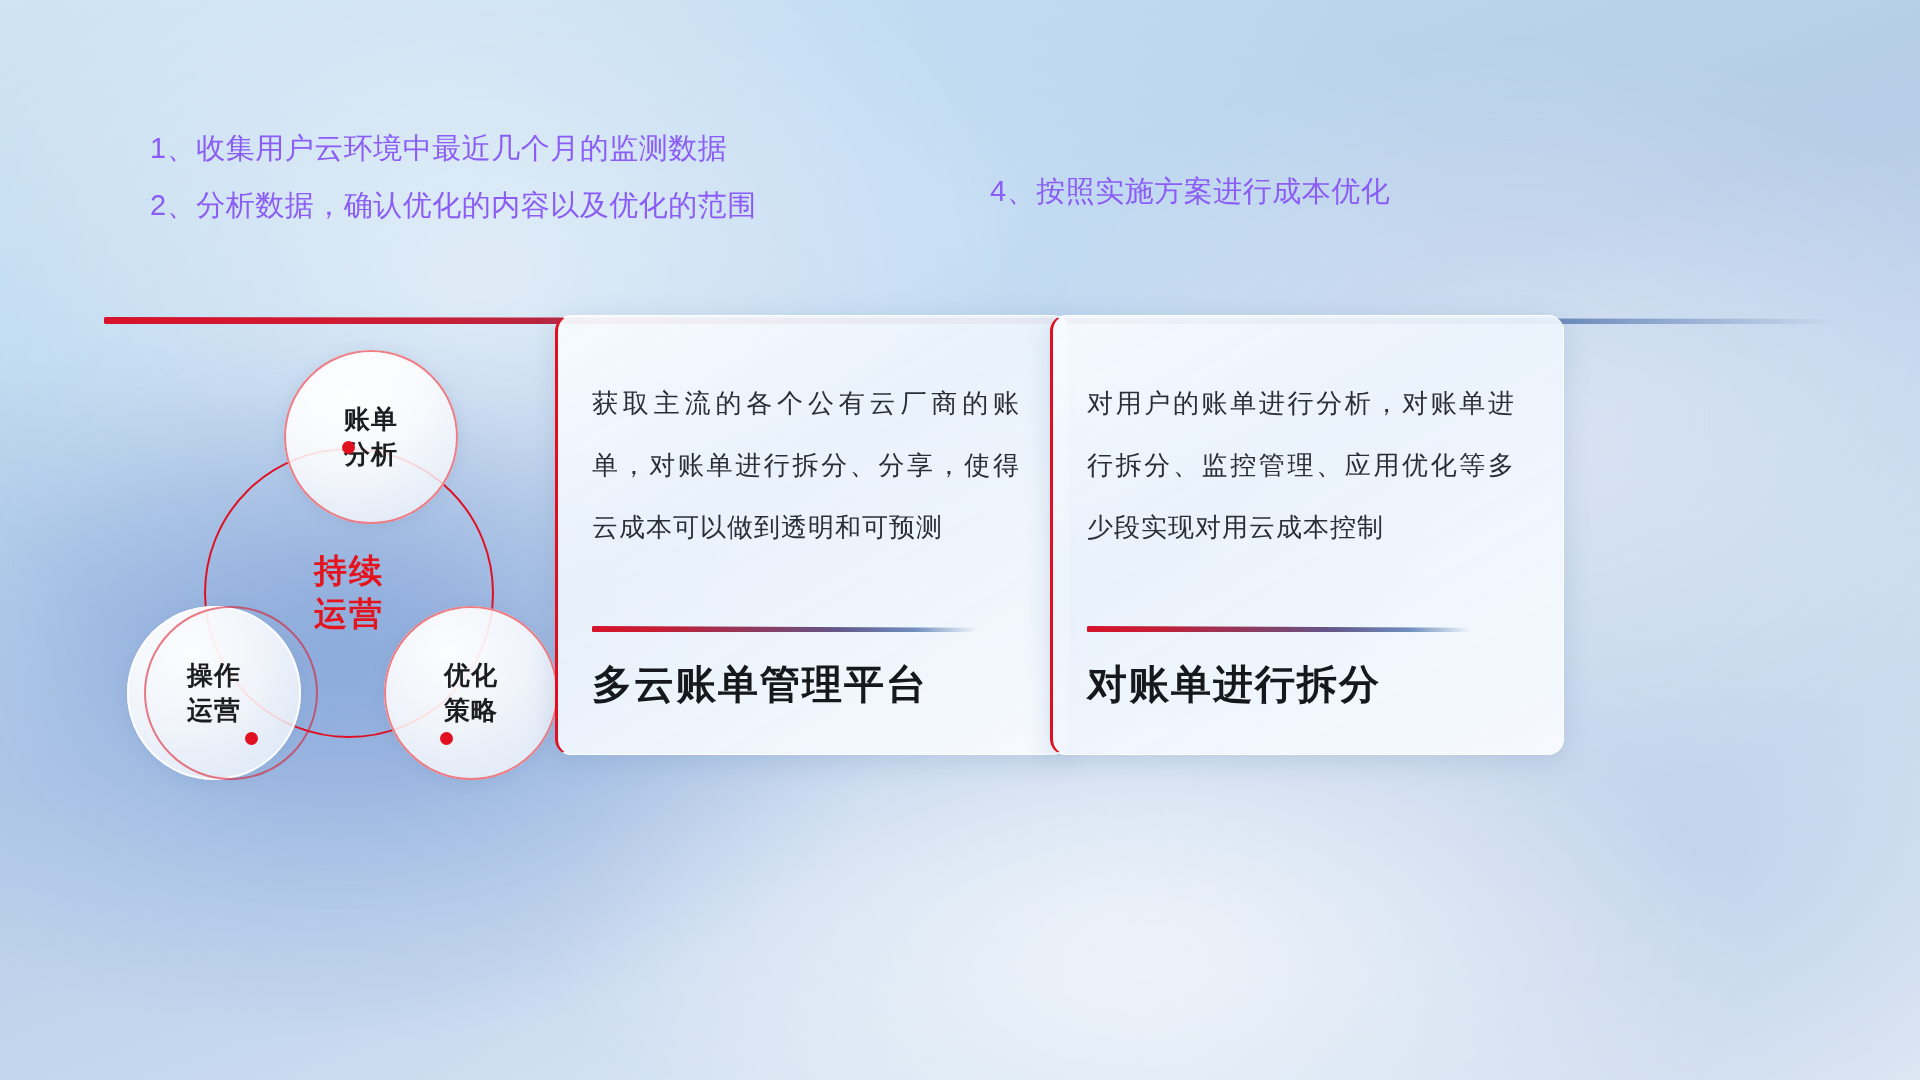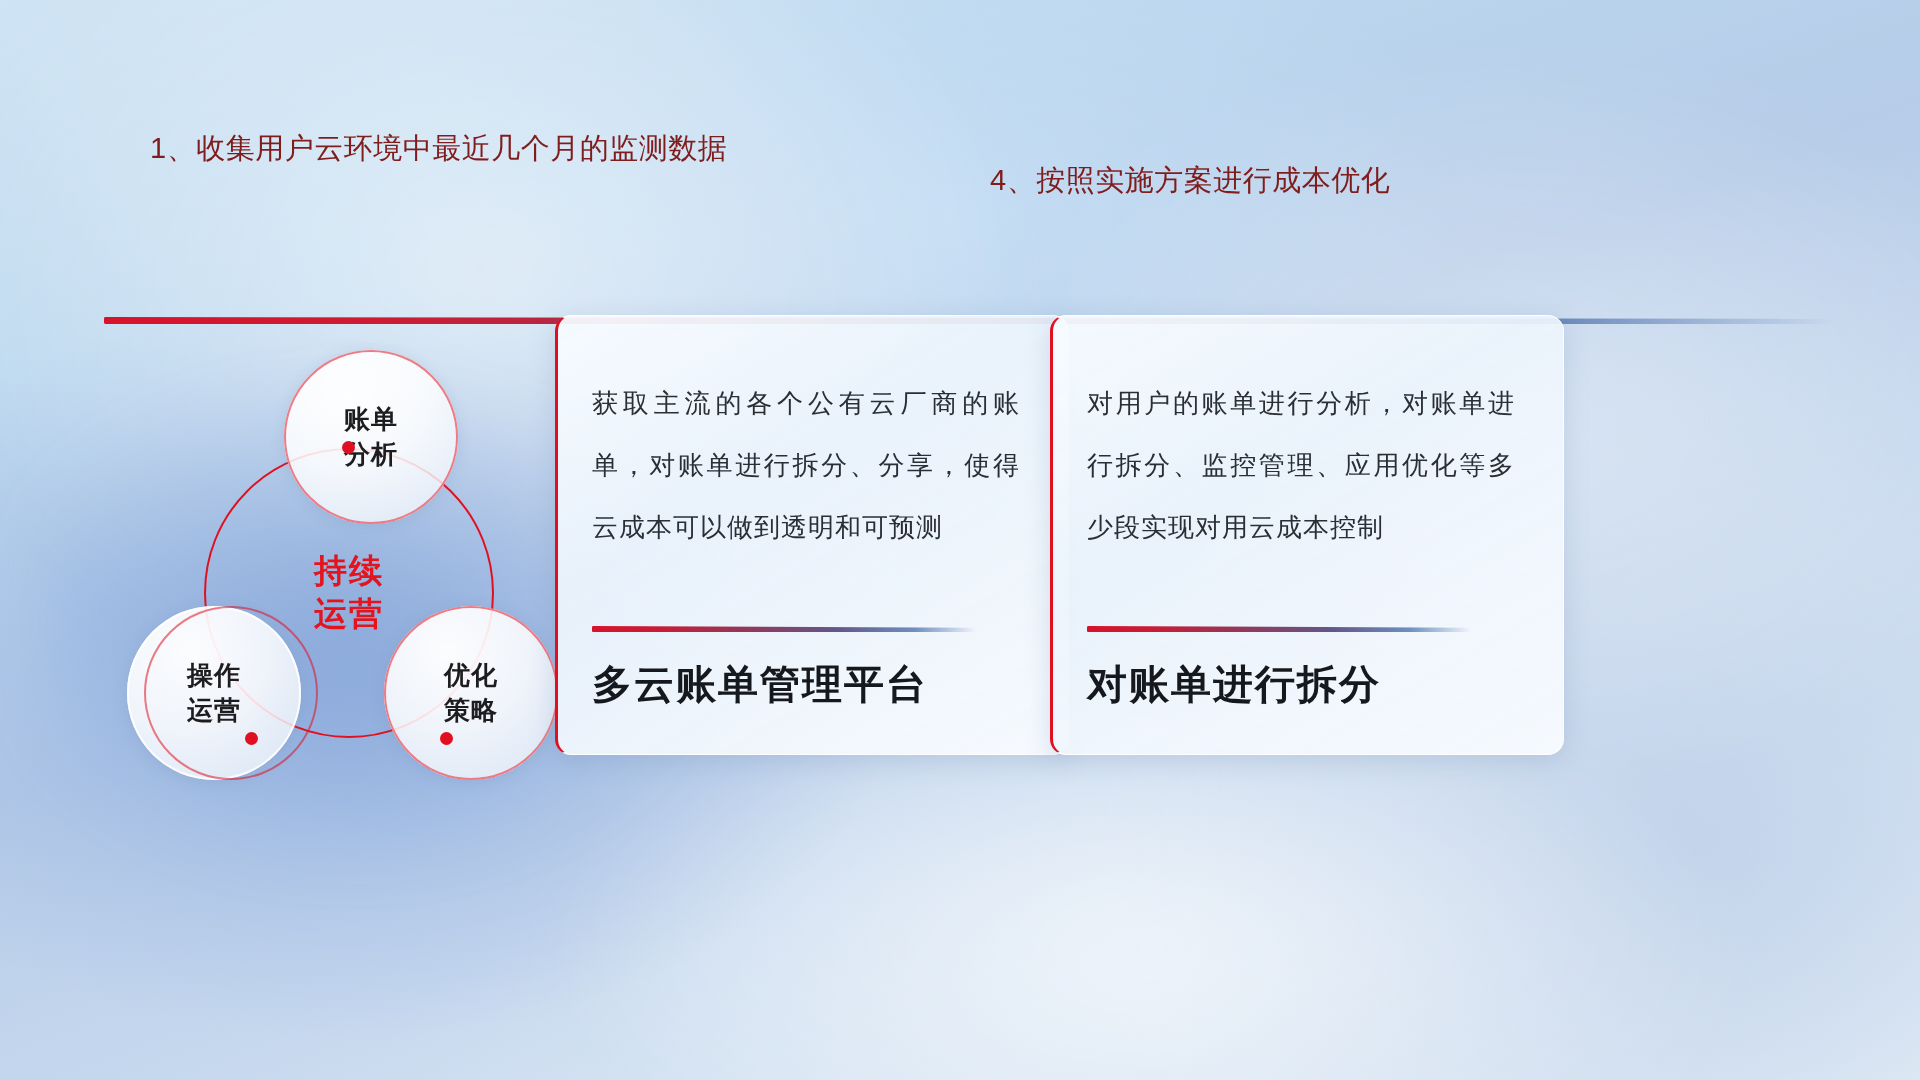--- a/index.html
+++ b/index.html
@@ -36,23 +36,23 @@
   .bg-blue-blob{
     position:absolute;left:2%;top:34%;width:36%;height:48%;
     background:radial-gradient(ellipse at 45% 50%, rgba(126,160,214,0.62) 0%, rgba(126,160,214,0) 68%);
     filter:blur(26px);
   }
 
   
   .steps{position:absolute;left:0;top:0;width:100%;}
   .step-col{position:absolute;}
   .step-col.left{left:150px;top:120px;}
-  .step-col.right{left:990px;top:152px;}
+  .step-col.right{left:990px;top:163px;}
   .step-line{
-    color:#7f1d1d;font-size:29px;line-height:57px;white-space:nowrap;
+    color:#8b5cf6;font-size:29px;line-height:57px;white-space:nowrap;
     letter-spacing:0.5px;
   }
 
   
   .top-rule{
     position:absolute;left:104px;top:317px;width:1730px;height:7px;
     background:linear-gradient(90deg,#d7132b 0%,#cd1b33 16%,#9a3556 40%,#6b4f78 62%,#5e7fb4 82%,rgba(120,160,205,0) 100%);
     border-radius:4px 10px 10px 4px;
     clip-path:polygon(0 0,100% 26%,100% 100%,0 100%);
   }
@@ -130,20 +130,21 @@
 <div class="bg">
   <div class="bg-sheen-a"></div>
   <div class="bg-sheen-b"></div>
   <div class="bg-sheen-c"></div>
   <div class="bg-blue-blob"></div>
 </div>
 
 <div class="steps">
   <div class="step-col left">
     <div class="step-line">1、收集用户云环境中最近几个月的监测数据</div>
+    <div class="step-line">2、分析数据，确认优化的内容以及优化的范围</div>
   </div>
   <div class="step-col right">
     <div class="step-line">4、按照实施方案进行成本优化</div>
   </div>
 </div>
 
 <div class="top-rule"></div>
 
 <div class="venn">
 

